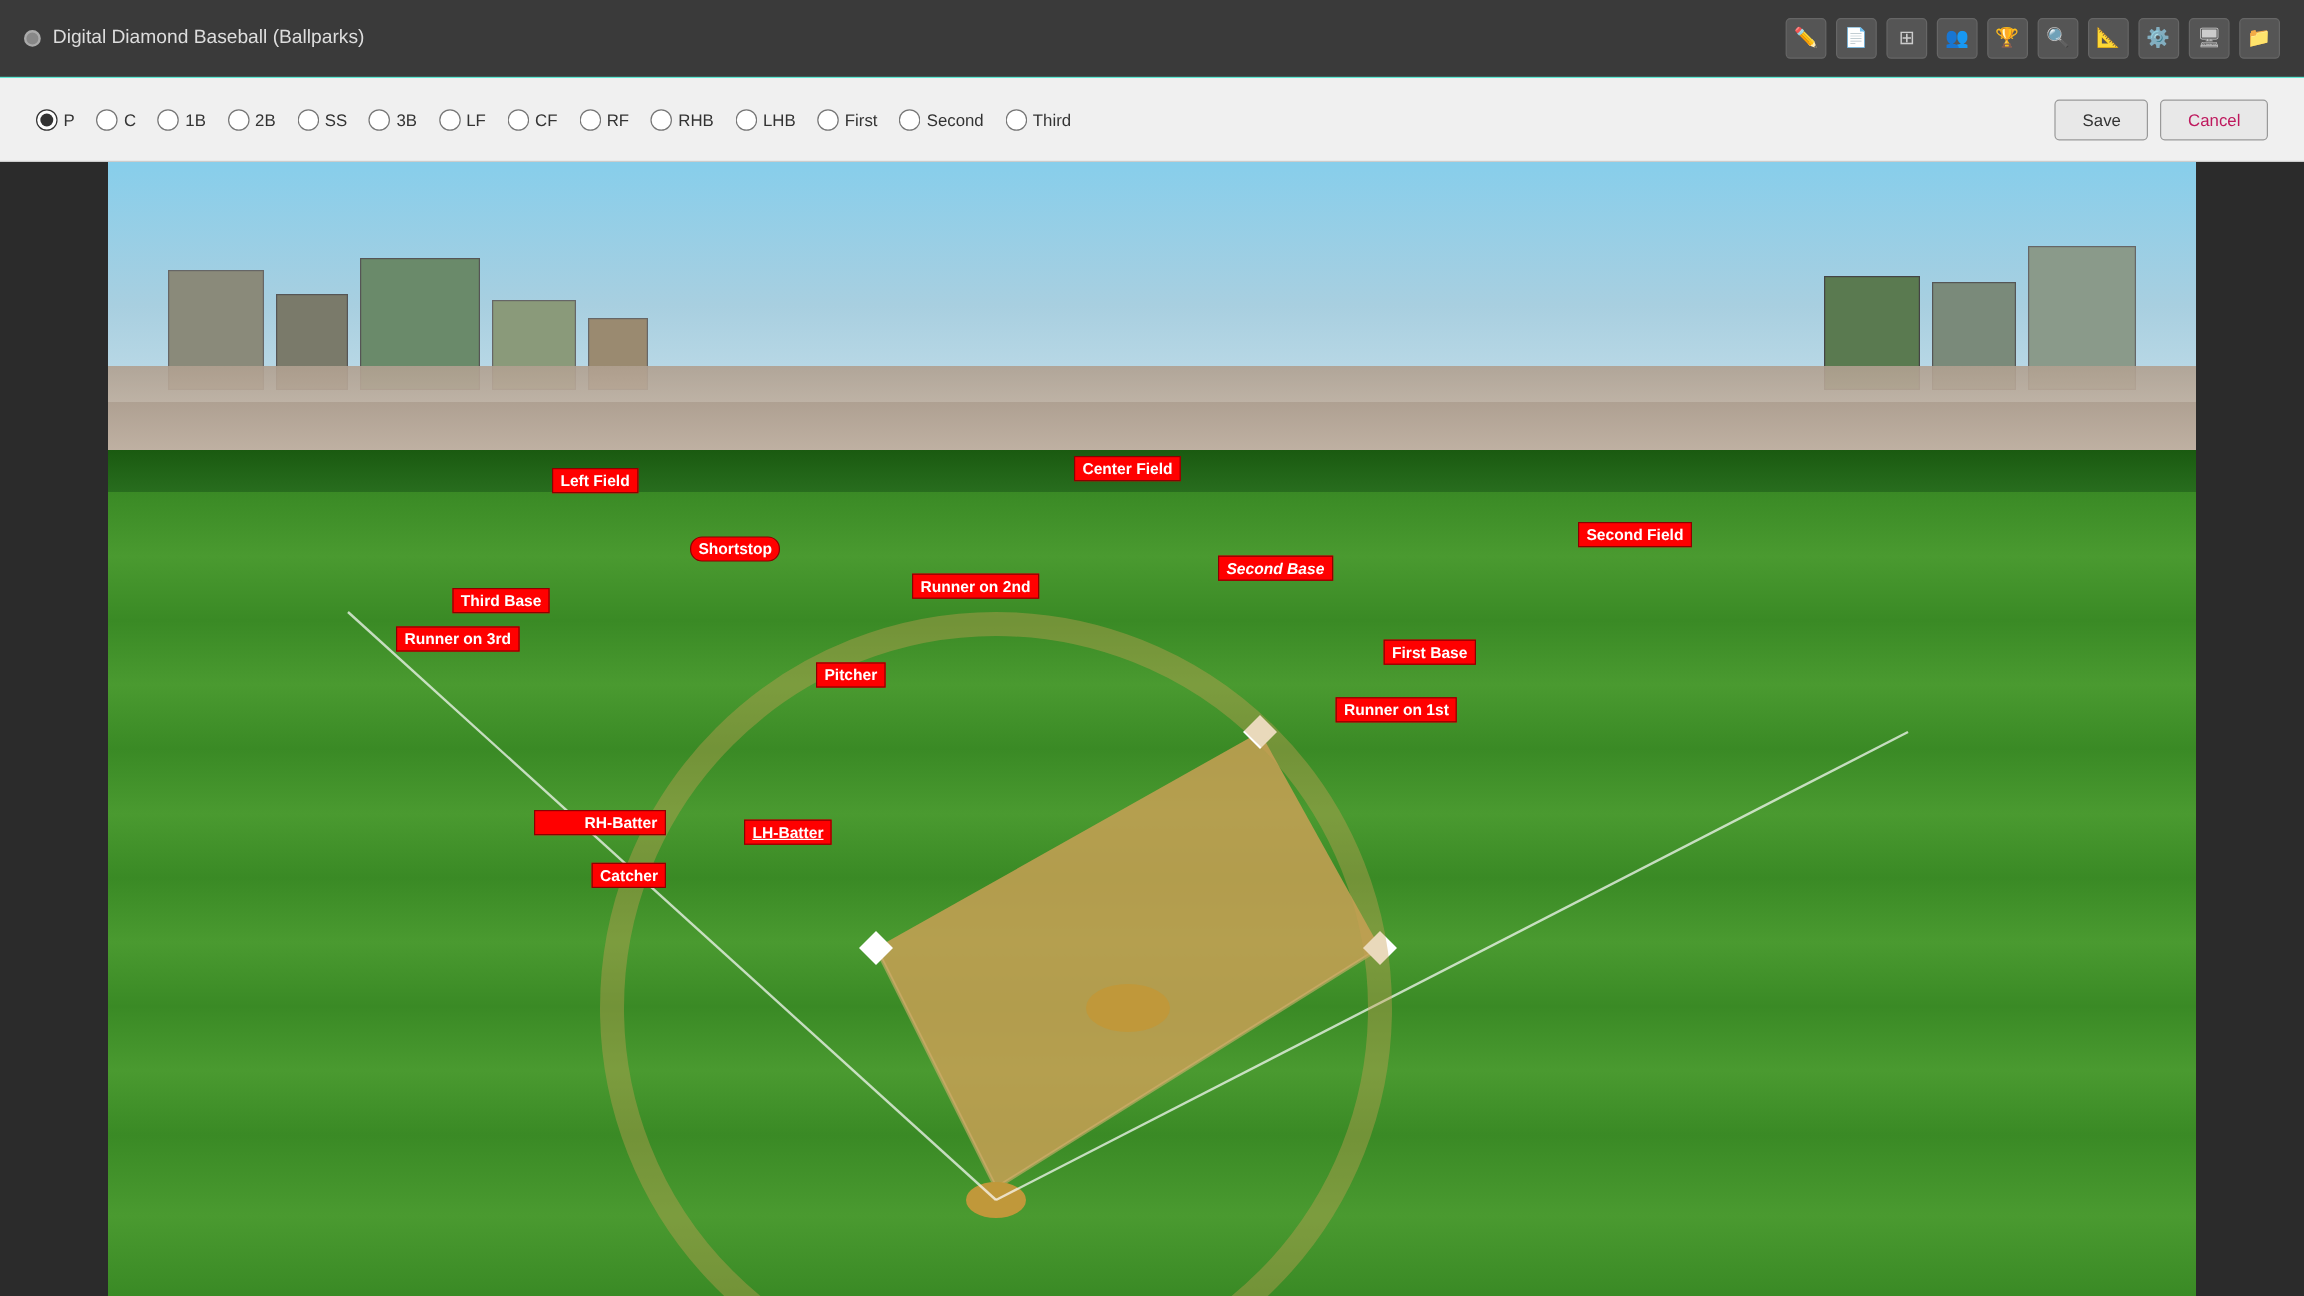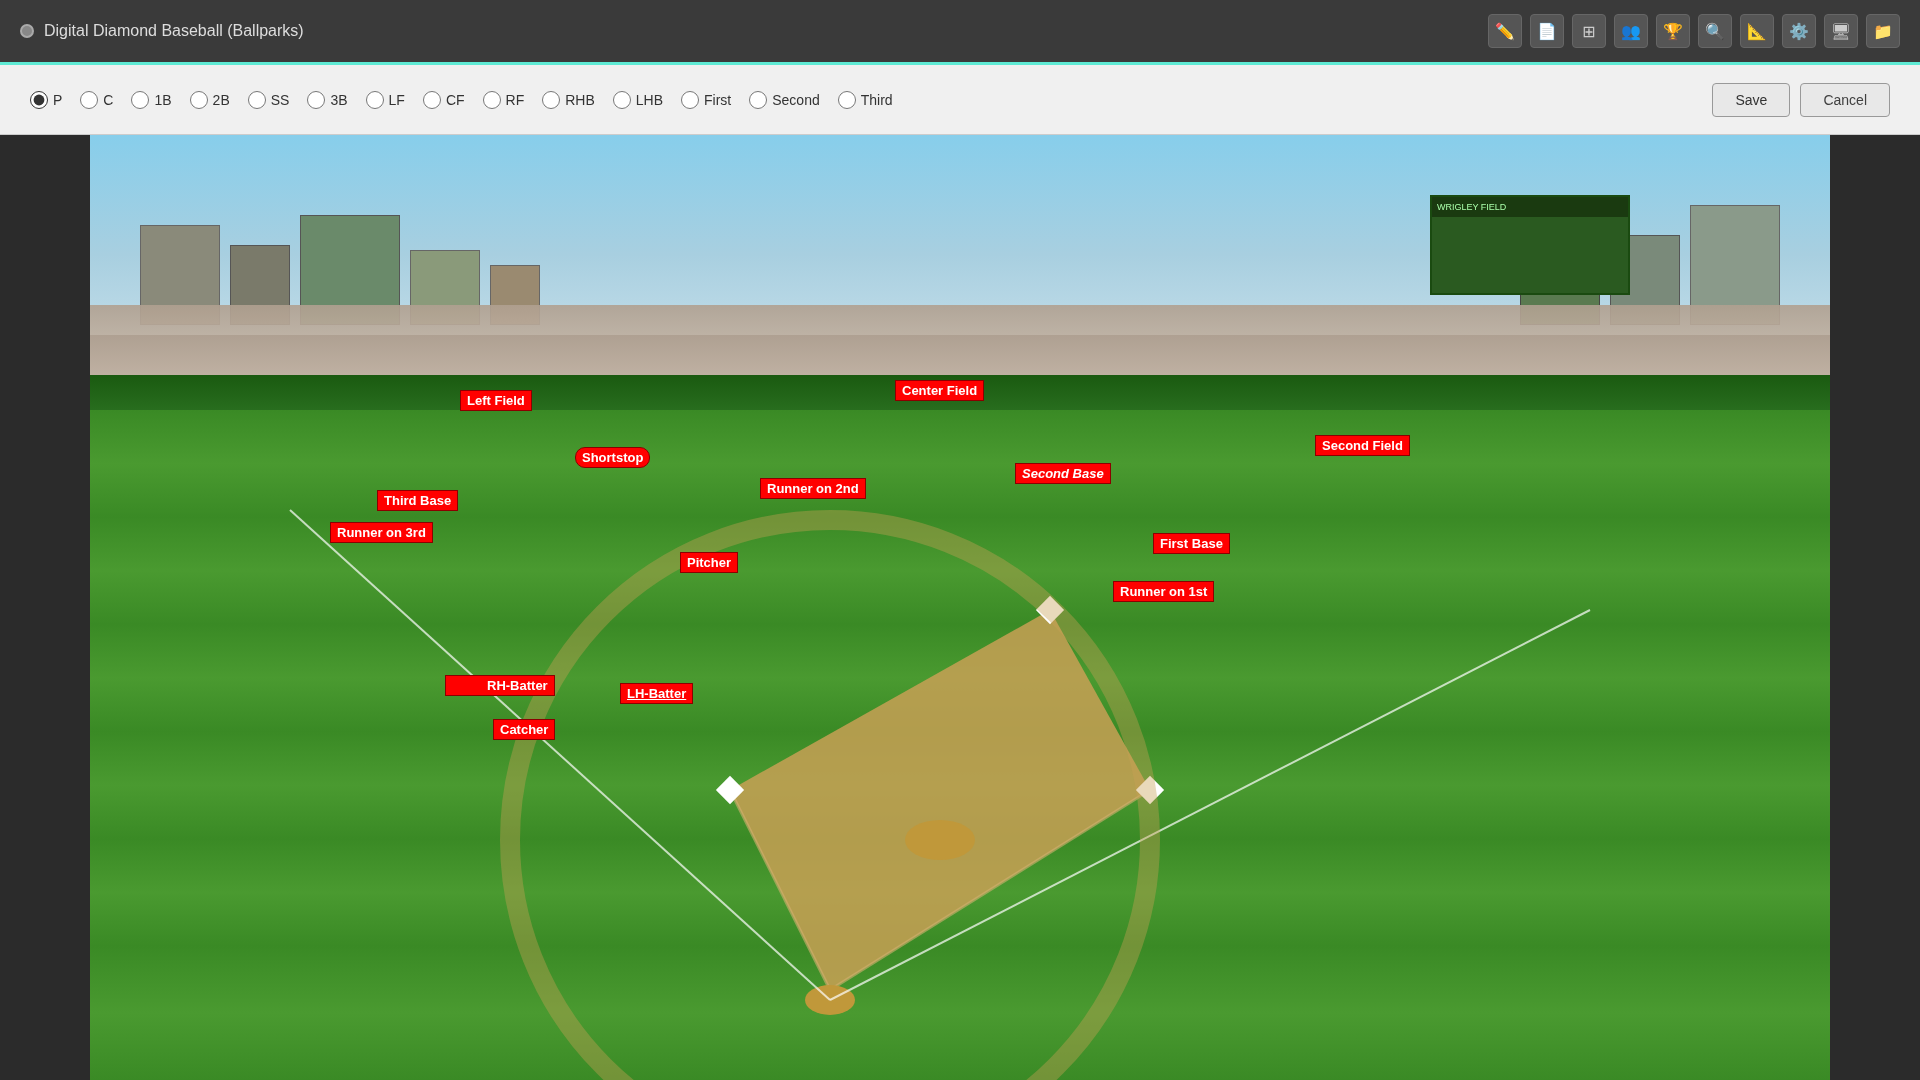--- a/index.html
+++ b/index.html
@@ -12,21 +12,21 @@
     }
 
     
     .title-bar {
       height: 65px;
       background: #3a3a3a;
       display: flex;
       align-items: center;
       justify-content: space-between;
       padding: 12px 20px;
-      border-bottom: 3px solid #5eead4;
+      border-bottom: 1px solid #5eead4;
     }
     .title-left {
       display: flex;
       align-items: center;
       gap: 10px;
     }
     .title-dot {
       width: 14px;
       height: 14px;
       border-radius: 50%;
@@ -96,21 +96,21 @@
       border: 1px solid #999;
       cursor: pointer;
       font-weight: 500;
     }
     .btn-save {
       background: #e8e8e8;
       color: #333;
     }
     .btn-cancel {
       background: #e8e8e8;
-      color: #404040;
+      color: #be185d;
     }
 
     
     .main-area {
       position: relative;
       width: 1920px;
       height: calc(1080px - 65px - 70px);
       overflow: hidden;
     }
 
@@ -225,25 +225,20 @@
       <div style="position:absolute;bottom:0;left:50px;width:80px;height:100px;background:#8a8a7a;border:1px solid #666;"></div>
       <div style="position:absolute;bottom:0;left:140px;width:60px;height:80px;background:#7a7a6a;border:1px solid #555;"></div>
       <div style="position:absolute;bottom:0;left:210px;width:100px;height:110px;background:#6a8a6a;border:1px solid #555;"></div>
       <div style="position:absolute;bottom:0;left:320px;width:70px;height:75px;background:#8a9a7a;border:1px solid #666;"></div>
       <div style="position:absolute;bottom:0;left:400px;width:50px;height:60px;background:#9a8a70;border:1px solid #666;"></div>
       <div style="position:absolute;bottom:0;right:50px;width:90px;height:120px;background:#8a9a8a;border:1px solid #666;"></div>
       <div style="position:absolute;bottom:0;right:150px;width:70px;height:90px;background:#7a8a7a;border:1px solid #555;"></div>
       <div style="position:absolute;bottom:0;right:230px;width:80px;height:95px;background:#5a7a50;border:1px solid #444;"></div>
     </div>
 
-    <div style="position:absolute;top:60px;right:200px;width:200px;height:100px;background:#2a5a20;border:2px solid #1a4a10;">
-      <div style="background:#1a3a10;height:20px;display:flex;align-items:center;padding:0 5px;">
-        <span style="color:#aaffaa;font-size:9px;">WRIGLEY FIELD</span>
-      </div>
-    </div>
 
     <div style="position:absolute;top:170px;left:0;right:0;height:120px;background:linear-gradient(180deg,#b0a090 0%,#c0b0a0 30%,#d0c0b0 60%,#c8b8a8 100%);opacity:0.9;"></div>
 
     <div style="position:absolute;top:240px;left:0;right:0;height:40px;background:linear-gradient(180deg,#1a5a10 0%,#2a7020 100%);"></div>
 
     <div style="position:absolute;top:275px;left:0;right:0;bottom:0;background:linear-gradient(180deg,#3a8a25 0%,#4a9a30 8%,#3a8a25 16%,#4a9a30 24%,#3a8a25 32%,#4a9a30 40%,#3a8a25 48%,#4a9a30 56%,#3a8a25 64%,#4a9a30 72%,#3a8a25 80%,#4a9a30 90%,#3a8a25 100%);"></div>
 
     <svg style="position:absolute;top:275px;left:0;right:0;bottom:0;width:100%;height:670px;" viewBox="0 0 1740 670">
 
       <polygon points="740,580 1060,380 960,200 640,380" fill="#c8a055" opacity="0.85"></polygon>

